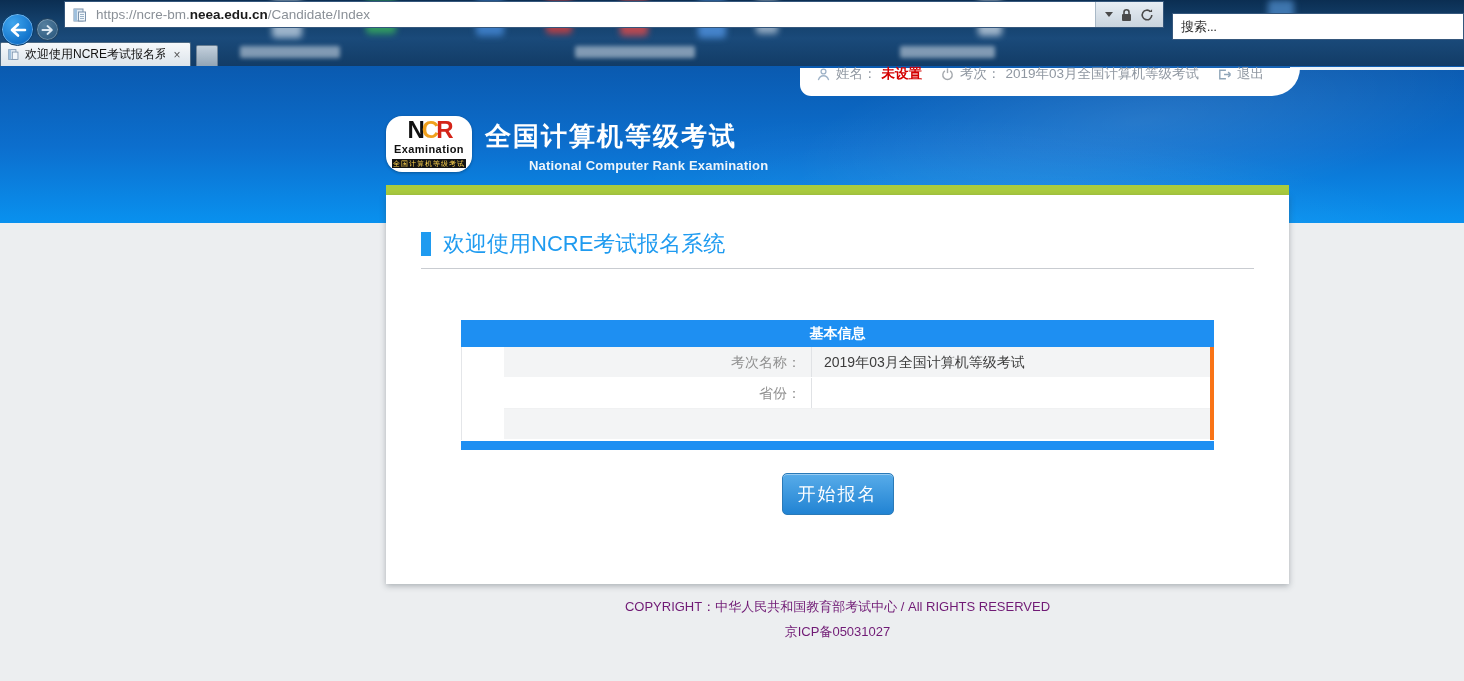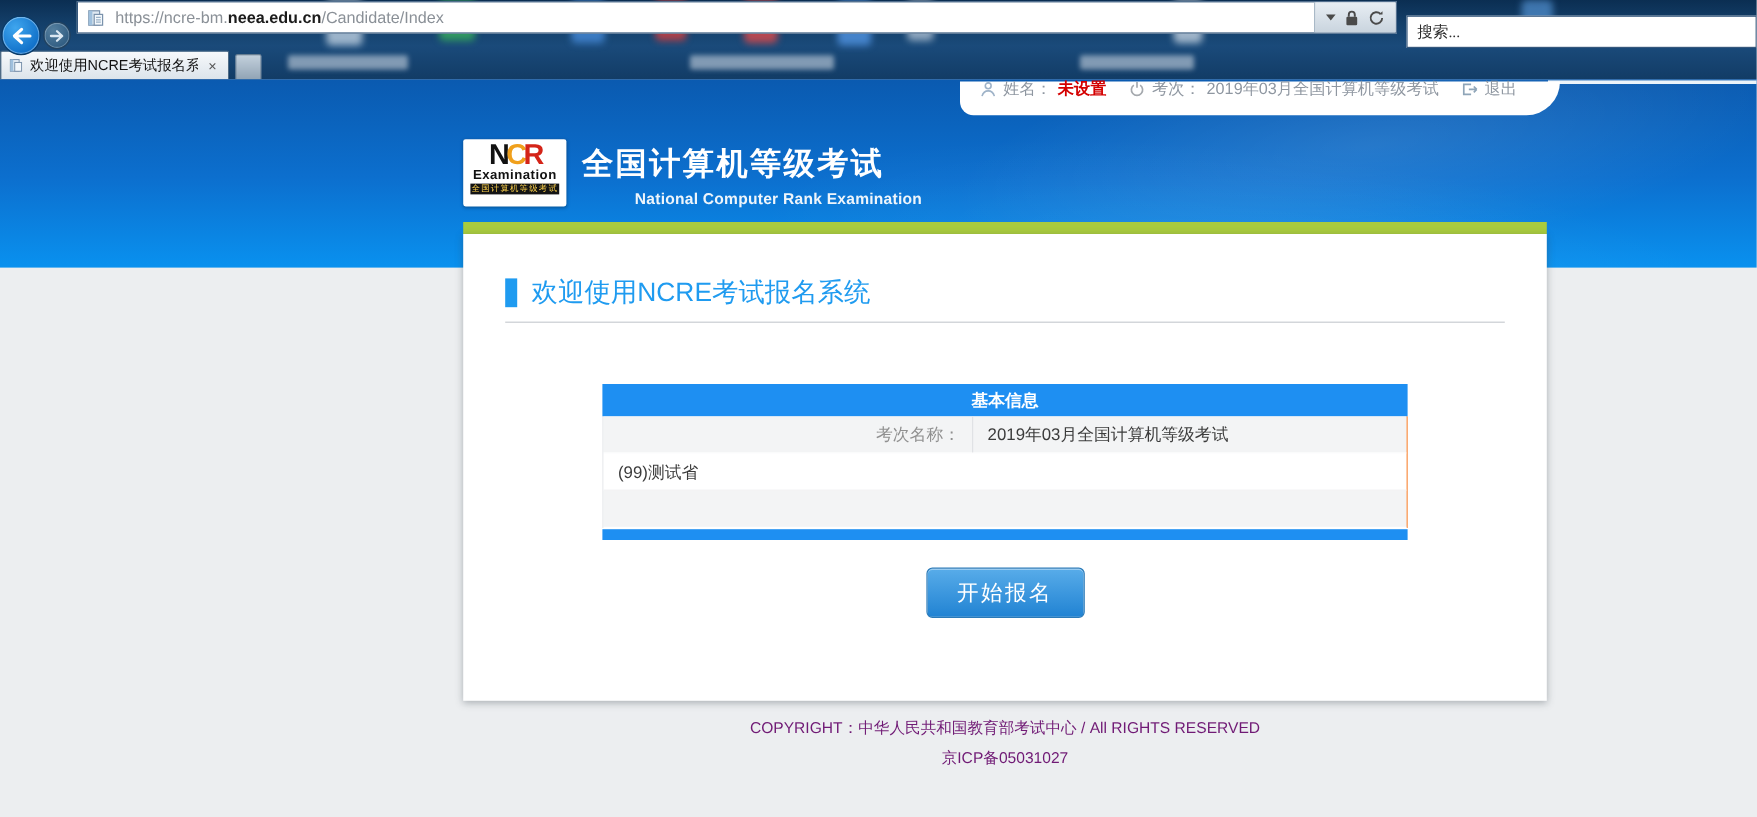--- a/index.html
+++ b/index.html
@@ -61,54 +61,54 @@
   .topline { position:absolute; top:1px; left:1290px; right:0; height:3px; background:rgba(248,251,253,.95); }
   .userbar { position:absolute; top:2px; left:800px; width:500px; height:28px; background:#fff;
     border-radius:0 0 30px 12px; display:flex; align-items:center; padding:0 26px 16px 16px;
     font-size:13.5px; color:#8f97a1; z-index:3; }
   .userbar .grp { display:flex; align-items:center; gap:5px; white-space:nowrap; }
   .userbar .sep { width:18px; }
   .red-name { color:#d40000; font-weight:700; }
   .ub-icon { display:inline-flex; }
 
   .brandrow { position:absolute; left:386px; top:50px; display:flex; align-items:flex-start; gap:13px; z-index:2; }
-  .logo { width:86px; height:56px; background:#fff; border-radius:2px; padding:3px 6px 4px;
-    display:flex; flex-direction:column; align-items:center; box-shadow:0 1px 3px rgba(0,0,0,.3); }
+  .logo { width:86px; height:56px; background:#fff; border-radius:16px; padding:3px 6px 4px;
+    display:flex; flex-direction:column; align-items:center; box-shadow:0 1px 3px rgba(0,0,0,.3);justify-content:space-between; }
   .logo-letters { font-weight:800; font-size:24px; line-height:22px; letter-spacing:-3px; }
   .lN { color:#111; } .lC { color:#f0a01c; } .lR { color:#d42418; }
   .logo-exam { font-size:11px; font-weight:700; color:#111; letter-spacing:.4px; line-height:10px; }
   .logo-strip { margin-top:2px; width:100%; background:#141414; color:#ffd34d; font-size:7px;
     line-height:9px; text-align:center; letter-spacing:1px; white-space:nowrap; overflow:hidden; }
   .titles { color:#fff; padding-top:3px; }
   .h-title { font-size:26px; font-weight:700; letter-spacing:2px; }
   .h-sub { font-size:13px; font-weight:700; margin-top:4px; color:#eef5fb; letter-spacing:.2px;padding-left:44px; }
 
   .greenbar { position:absolute; left:386px; top:119px; width:903px; height:10px; background:#a9cb3e; z-index:4; }
   .panel { position:absolute; left:386px; top:129px; width:903px; height:389px; background:#fff;
     box-shadow:0 2px 6px rgba(50,60,70,.35); z-index:4; }
 
   .welcome { display:flex; align-items:center; gap:12px; padding:34px 35px 0; }
   .wbar { width:10px; height:24px; background:#1f9bf0; }
   .wtext { font-size:22px; color:#1f9bf0; }
   .whr { margin:9px 35px 0; border-bottom:1px solid #c9ccd1; }
 
-  .info-table { margin:51px 116px 0; }
+  .info-table { margin:51px 75px 0; }
   .thead { height:27px; line-height:27px; background:#1e8ff2; color:#fff; font-size:14px;
     font-weight:700; text-align:center; }
-  .tbody { border-left:1px solid #e4e6e9; border-right:1px solid #f97316; }
+  .tbody { border-left:1px solid #e4e6e9; border-right:4px solid #f97316;padding-left:42px; }
   .trow { display:flex; height:31px; line-height:31px; font-size:14px; border-bottom:1px solid #fff; }
   .trow:nth-child(odd) { background:#f3f4f5; }
   .trow:nth-child(even) { background:#fff; border-bottom:1px solid #f0f1f2; }
   .tlabel { width:308px; text-align:right; color:#909090; padding-right:10px; border-right:1px solid #e0e2e5; }
   .tvalue { flex:1; padding-left:12px; color:#3c3c3c; white-space:nowrap; }
   .tvalue.red { color:#f00; font-weight:700; }
   .tfoot-bar { height:9px; background:#1e8ff2; margin-top:1px; }
 
   .btn-wrap { text-align:center; margin-top:23px; }
-  .start-btn { width:132px; height:42px; font-size:18px; color:#fff; letter-spacing:2px;
+  .start-btn { width:112px; height:42px; font-size:18px; color:#fff; letter-spacing:2px;
     background:linear-gradient(#58ace9,#2183d3); border:1px solid #2a7ab8; border-radius:5px;
     box-shadow:inset 0 1px 0 rgba(255,255,255,.4); cursor:pointer;
     font-family:"Liberation Sans","DejaVu Sans",sans-serif; }
 
   .footer { position:absolute; left:386px; top:528px; width:903px; text-align:center;
     font-size:13px; color:#701a75; }
   .footer div { line-height:25px; }
 
   svg { display:block; }
 </style>
@@ -254,21 +254,21 @@
       <div class="whr"></div>
 
       <div class="info-table">
         <div class="thead">基本信息</div>
         <div class="tbody">
           <div class="trow">
             <div class="tlabel">考次名称：</div>
             <div class="tvalue">2019年03月全国计算机等级考试</div>
           </div>
           <div class="trow">
-            <div class="tvalue">(99)测试省</div>
+            <div class="tlabel">省份：</div>
           </div>
           <div class="trow">
           </div>
         </div>
         <div class="tfoot-bar"></div>
       </div>
 
       <div class="btn-wrap">
         <button class="start-btn">开始报名</button>
       </div>

